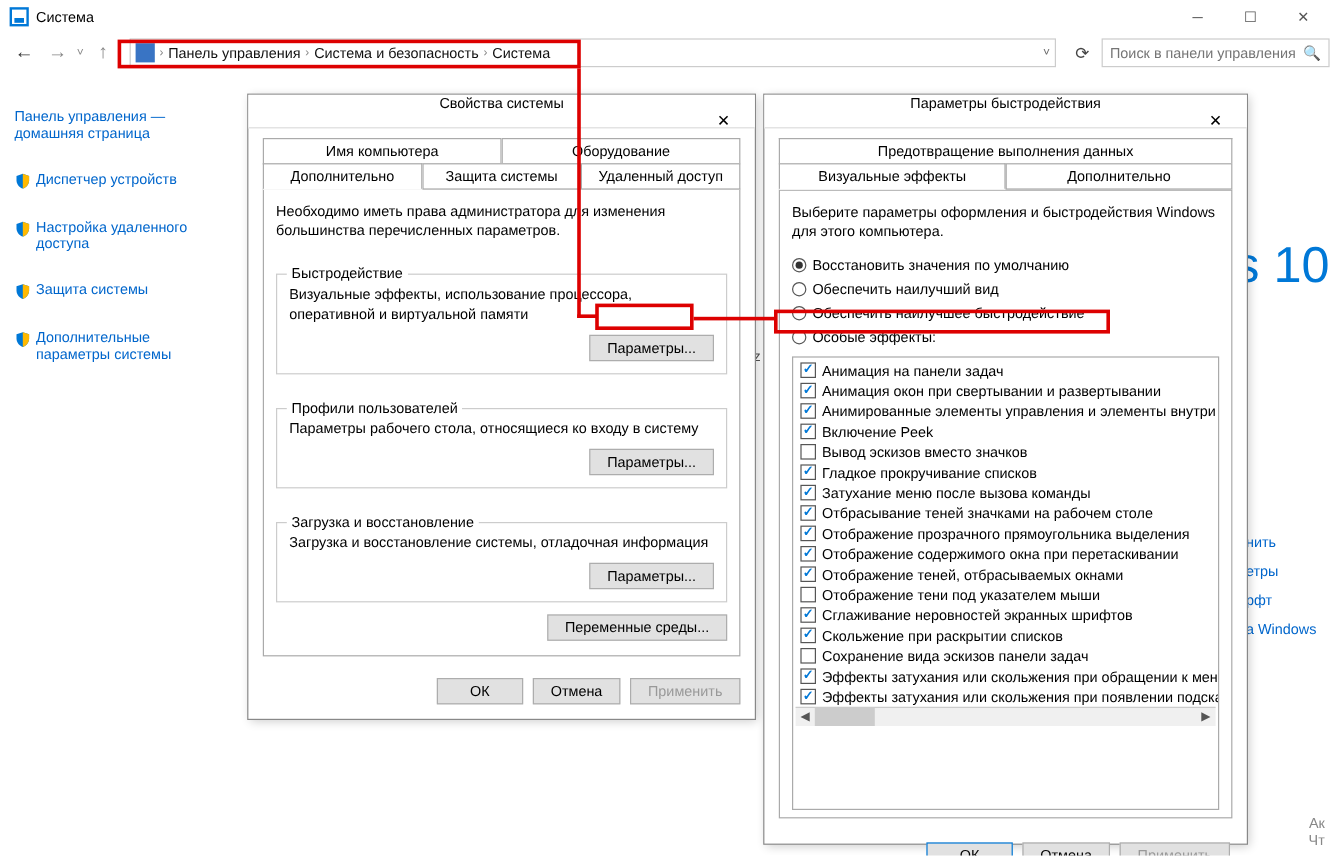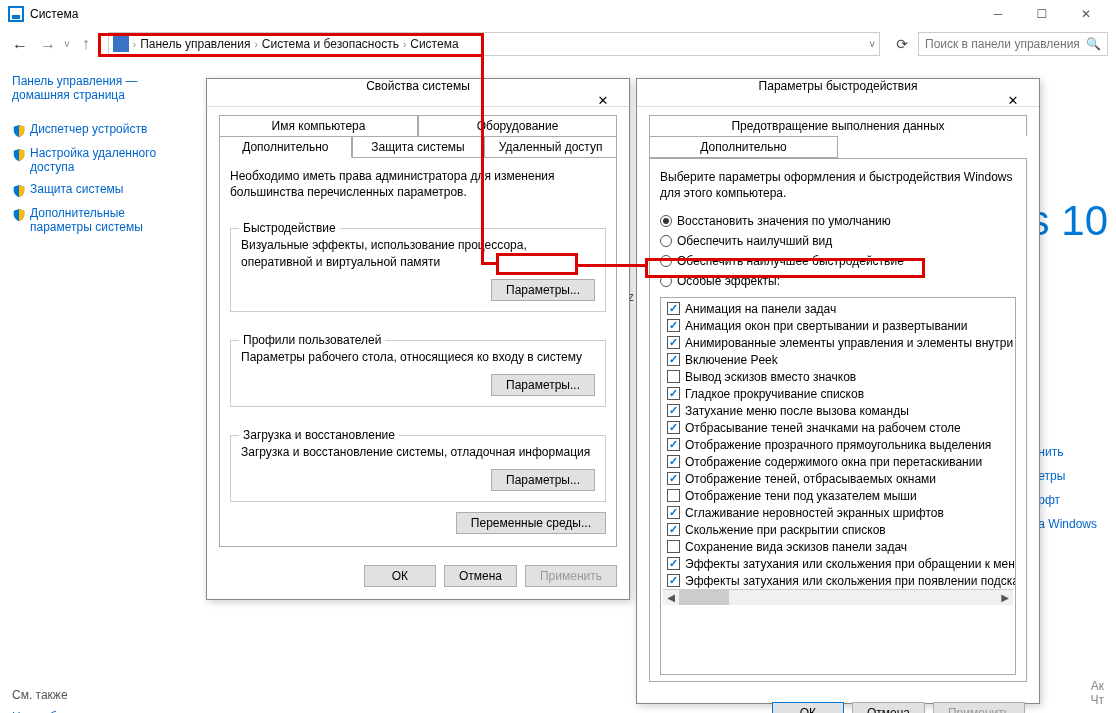--- a/index.html
+++ b/index.html
@@ -27,21 +27,21 @@
 .refresh-btn { width: 24px; text-align: center; color: #444; font-size: 14px; }
 
 .search-box { width: 190px; height: 24px; border: 1px solid #ccc; display: flex; align-items: center; padding: 0 6px; }
 .search-input { border: none; flex: 1; font-size: 12px; color: #888; outline: none; }
 .search-icon { color: #666; }
 
 
 .main { display: flex; height: calc(100% - 60px); }
 
 .sidebar { width: 200px; padding: 10px 12px; }
-.side-link { color: #0066cc; padding: 4px 0; display: flex; align-items: flex-start; gap: 4px; }
+.side-link { color: #0066cc; padding: 4px 0; display: flex; align-items: flex-start; gap: 4px; margin-top: 16px; }
 .side-link.home { margin-bottom: 12px; }
 .shield { width: 14px; height: 14px; display: inline-block; flex-shrink: 0; margin-top: 2px; }
 .shield svg { width: 100%; height: 100%; }
 .see-also { color: #555; font-size: 12px; margin-top: 20px; }
 
 .content { flex: 1; position: relative; padding: 16px; }
 .win10-logo { position: absolute; right: 8px; top: 140px; font-size: 42px; font-weight: 300; color: #0078d7; line-height: 1; }
 .bg-links { position: absolute; right: 19px; top: 380px; color: #0066cc; font-size: 12px; line-height: 2; }
 .bg-links div { color: #0066cc; }
 .bg-hz { position: absolute; right: 482px; top: 230px; color: #555; font-size: 12px; }
@@ -236,20 +236,21 @@
 <div class="dialog dlg2">
   <div class="dlg-title">
     <span>Параметры быстродействия</span>
     <div class="dlg-close">✕</div>
   </div>
   <div class="dlg-body">
     <div class="tab2-row">
       <div class="tab2 top">Предотвращение выполнения данных</div>
     </div>
     <div class="tab2-row">
+      <div class="tab2 half active">Визуальные эффекты</div>
       <div class="tab2 half">Дополнительно</div>
     </div>
     <div class="tab2-content">
       <div class="intro">Выберите параметры оформления и быстродействия Windows для этого компьютера.</div>
       <div id="dlg2-radios">
           <div class="radio-row">
             <span class="radio checked"></span>
             <span>Восстановить значения по умолчанию</span>
           </div>
           <div class="radio-row">

